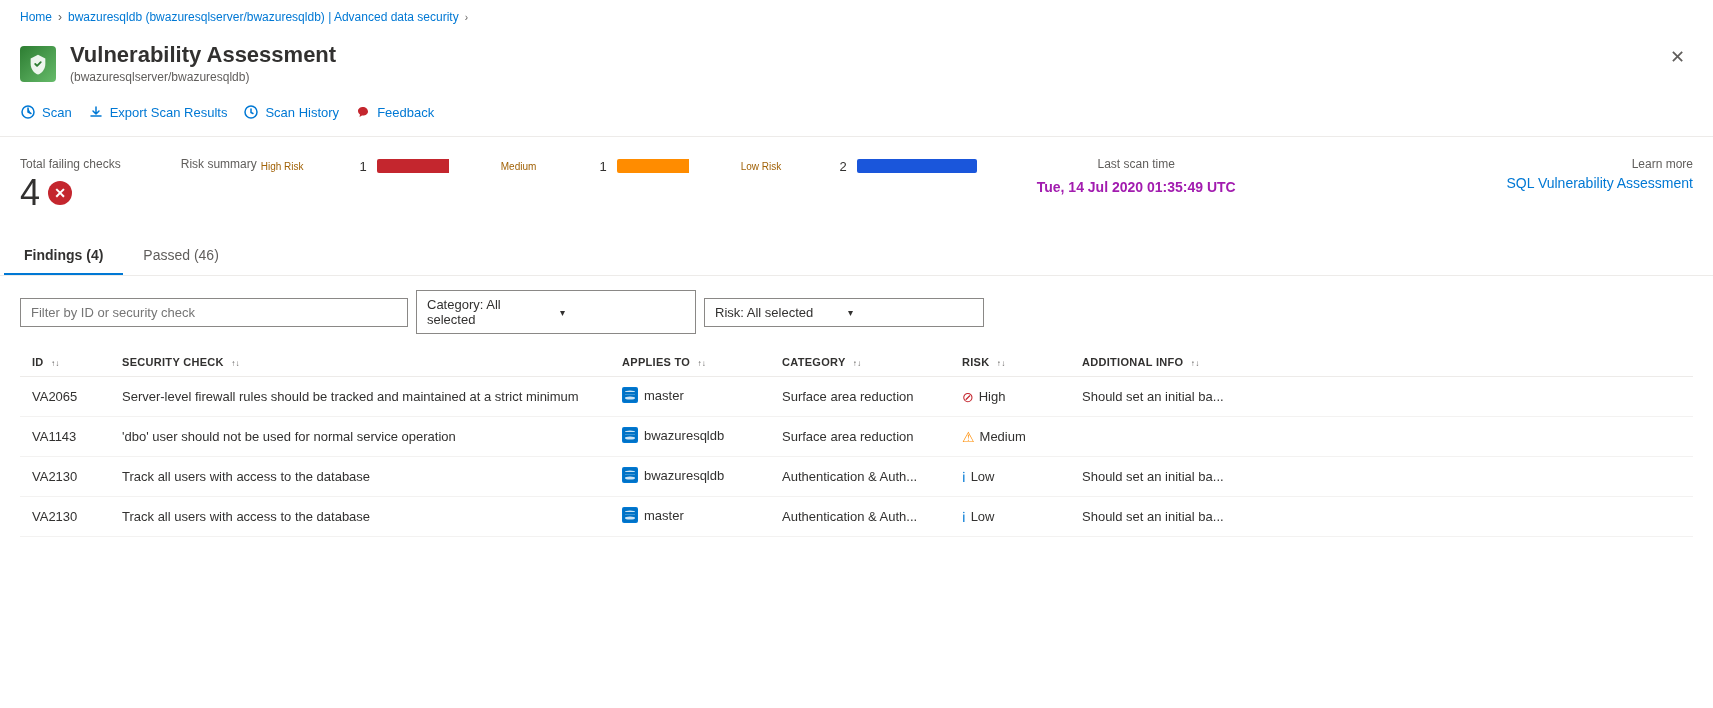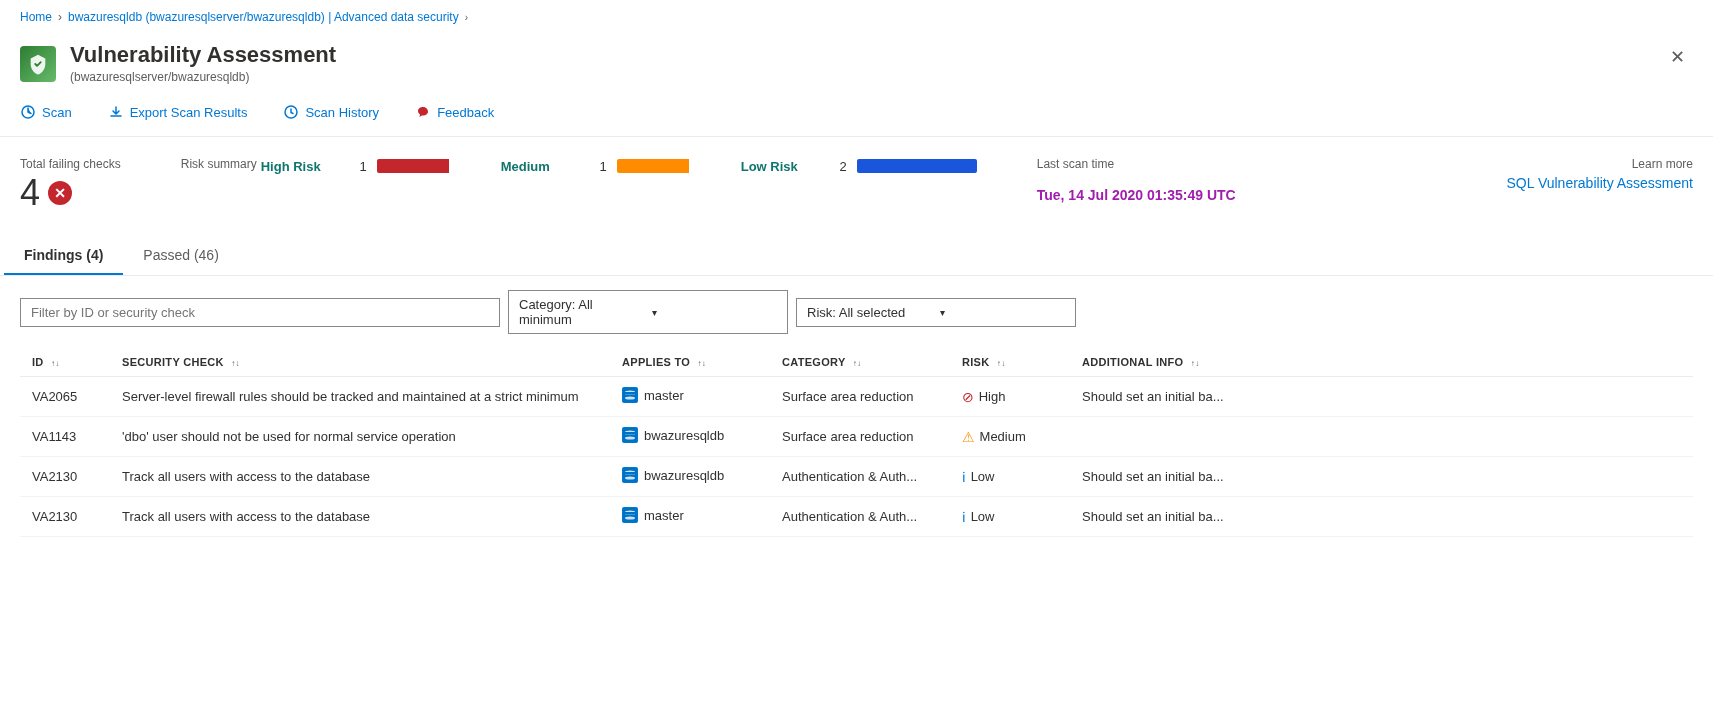--- a/index.html
+++ b/index.html
@@ -11,57 +11,57 @@
     .breadcrumb .separator { color: #605e5c; }
     .breadcrumb .chevron { color: #605e5c; font-size: 10px; }
     
     .header { display: flex; align-items: flex-start; padding: 8px 20px 12px; gap: 14px; }
     .header-icon { width: 36px; height: 36px; background: linear-gradient(135deg, #2d7d32, #66bb6a); border-radius: 4px; display: flex; align-items: center; justify-content: center; margin-top: 4px; flex-shrink: 0; }
     .header-icon svg { width: 22px; height: 22px; }
     .header-text h1 { font-size: 22px; font-weight: 600; color: #323130; }
     .header-text p { font-size: 12px; color: #605e5c; margin-top: 2px; }
     .close-btn { margin-left: auto; background: none; border: none; font-size: 18px; cursor: pointer; color: #605e5c; padding: 4px 8px; }
     
-    .toolbar { display: flex; align-items: center; padding: 4px 20px 12px; gap: 36px; border-bottom: 1px solid #edebe9; }
+    .toolbar { display: flex; align-items: center; padding: 4px 20px 12px; gap: 16px; border-bottom: 1px solid #edebe9; }
     .toolbar-btn { display: flex; align-items: center; gap: 6px; background: none; border: none; color: #0078d4; font-size: 13px; cursor: pointer; padding: 4px 0; }
     .toolbar-icon { width: 16px; height: 16px; display: inline-flex; align-items: center; justify-content: center; }
     
     .summary-section { display: flex; padding: 20px 20px 16px; gap: 60px; align-items: flex-start; }
     .metric-block { display: flex; flex-direction: column; }
     .metric-label { font-size: 12px; color: #605e5c; margin-bottom: 4px; }
     .metric-value { display: flex; align-items: center; gap: 8px; }
     .metric-number { font-size: 36px; font-weight: 300; color: #323130; line-height: 1; }
     .metric-icon-fail { width: 24px; height: 24px; border-radius: 50%; background: #c4262e; display: flex; align-items: center; justify-content: center; color: white; font-size: 14px; font-weight: bold; }
     .metric-icon-pass { width: 24px; height: 24px; border-radius: 50%; background: #107c10; display: flex; align-items: center; justify-content: center; color: white; font-size: 14px; }
     
     .risk-summary { display: flex; flex-direction: row; gap: 4px; }
     .risk-title { font-size: 12px; color: #605e5c; margin-bottom: 4px; }
     .risk-row { display: flex; align-items: center; gap: 10px; }
-    .risk-row-label { font-size: 13px; font-weight: 700; width: 80px; color: #0f766e; }
+    .risk-row-label { font-size: 10px; font-weight: 400; width: 80px; color: #a16207; }
     .risk-count { font-size: 13px; width: 16px; text-align: right; }
     .risk-bar-container { width: 120px; height: 14px; border-radius: 2px; overflow: hidden; }
     .risk-bar-high { background: #c4262e; height: 100%; }
     .risk-bar-medium { background: #ff8c00; height: 100%; }
     .risk-bar-low { background: #1a56db; height: 100%; width: 100%; }
     
     .scan-time-block { display: flex; flex-direction: column; }
-    .scan-time-label { font-size: 12px; color: #605e5c; margin-bottom: 16px; }
+    .scan-time-label { font-size: 12px; color: #605e5c; margin-bottom: 8px; text-align: center; }
     .scan-time-value { font-size: 14px; font-weight: 600; color: #a21caf; }
     
     .learn-more-block { margin-left: auto; display: flex; flex-direction: column; align-items: flex-end; }
     .learn-more-label { font-size: 12px; color: #605e5c; margin-bottom: 4px; }
     .learn-more-link { color: #0078d4; text-decoration: none; font-size: 14px; }
     
     .tabs-section { padding: 0 4px; border-bottom: 1px solid #edebe9; margin-top: 10px; }
     .tabs { display: flex; gap: 0; }
     .tab { padding: 10px 20px; font-size: 14px; cursor: pointer; border-bottom: 2px solid transparent; color: #605e5c; background: none; border-top: none; border-left: none; border-right: none; }
     .tab.active { color: #323130; border-bottom: 2px solid #0078d4; font-weight: 600; }
     
     .filters-section { display: flex; padding: 14px 20px; gap: 8px; align-items: center; }
-    .filter-input { border: 1px solid #8a8886; padding: 6px 10px; font-size: 13px; width: 480px; color: #605e5c; outline: none; }
+    .filter-input { border: 1px solid #8a8886; padding: 6px 10px; font-size: 13px; width: 388px; color: #605e5c; outline: none; }
     .filter-dropdown { border: 1px solid #8a8886; padding: 6px 10px; font-size: 13px; display: flex; align-items: center; cursor: pointer; background: white; gap: 8px; }
     .filter-dropdown.category { width: 280px; }
     .filter-dropdown.risk { width: 280px; }
     .filter-dropdown span { flex: 1; }
     .chevron-down { font-size: 10px; color: #323130; }
     
     .table { width: 100%; border-collapse: collapse; }
     .table thead tr { border-bottom: 1px solid #edebe9; }
     .table th { padding: 8px 12px; text-align: left; font-size: 11px; font-weight: 600; color: #323130; text-transform: uppercase; letter-spacing: 0.3px; white-space: nowrap; }
     .table th .sort-icons { display: inline-flex; flex-direction: column; margin-left: 4px; font-size: 8px; line-height: 1; color: #605e5c; }
@@ -193,21 +193,21 @@
 <div class="tabs-section">
   <div class="tabs">
     <button class="tab active">Findings (4)</button>
     <button class="tab">Passed (46)</button>
   </div>
 </div>
 
 <div class="filters-section">
   <input class="filter-input" type="text" placeholder="Filter by ID or security check" style="">
   <div class="filter-dropdown category">
-    <span>Category: All minimum</span>
+    <span>Category: All selected</span>
     <span class="chevron-down">▾</span>
   </div>
   <div class="filter-dropdown risk">
     <span>Risk: All selected</span>
     <span class="chevron-down">▾</span>
   </div>
 </div>
 
 <div style="padding: 0 20px;">
   <table class="table">

